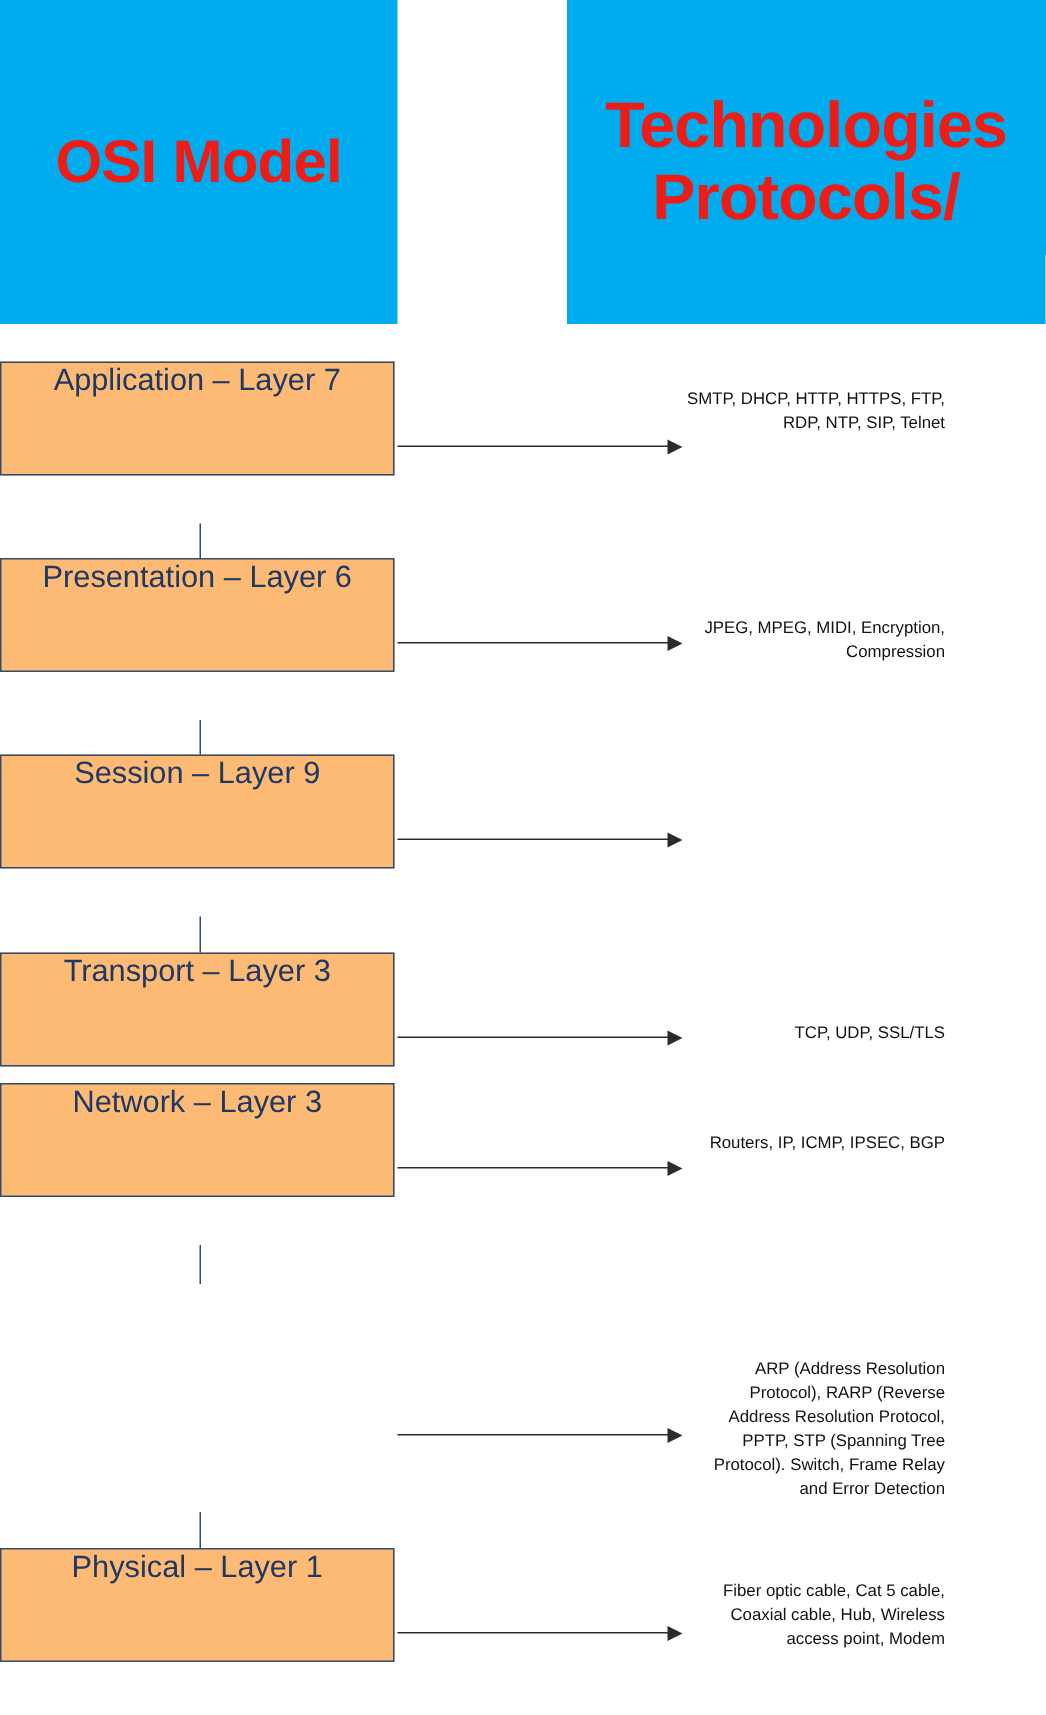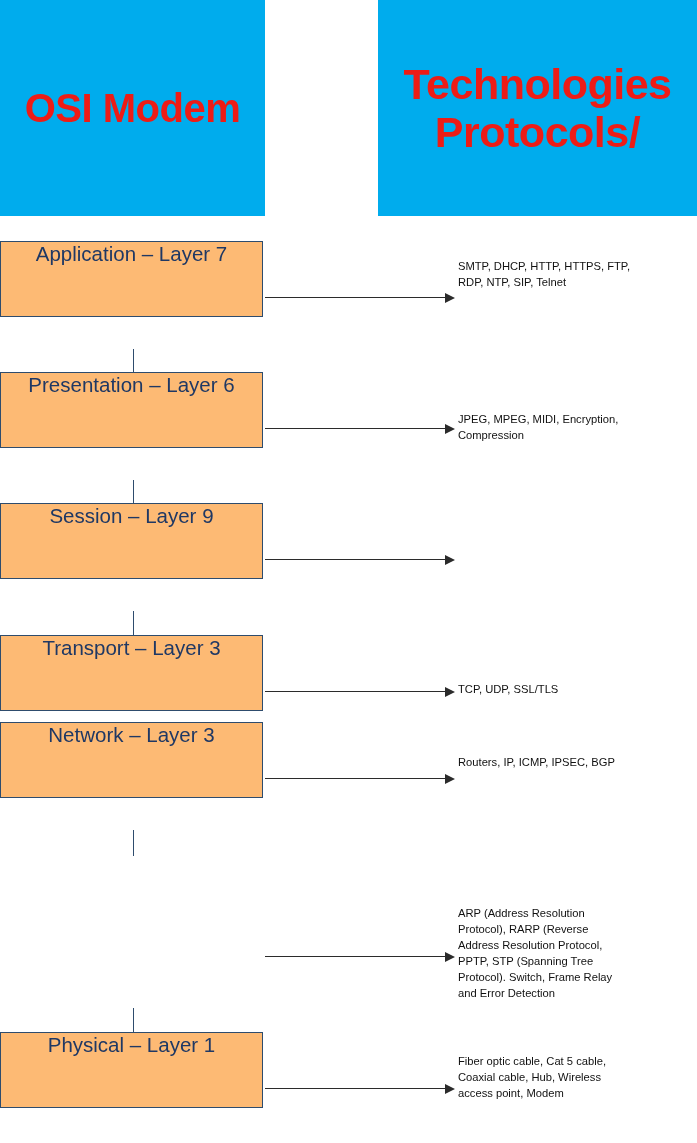--- a/index.html
+++ b/index.html
@@ -114,28 +114,28 @@
   }
 
   
   .protocol-text {
     position: absolute;
     left: 458px;
     width: 172px;
     color: #111111;
     font-size: 11.2px;
     line-height: 1.42;
-    text-align: left;
+    text-align: right;
   }
 </style>
 </head>
 <body>
 
 <div class="header-band" id="header-osi">
-  <div class="header-title">OSI Modem</div>
+  <div class="header-title">OSI Model</div>
 </div>
 
 <div class="header-band" id="header-protocols">
   <div class="header-title">
     <div>Technologies</div>
     <div>Protocols/</div>
   </div>
 </div>
 
 <div class="layer-row" style="top:241px;">

